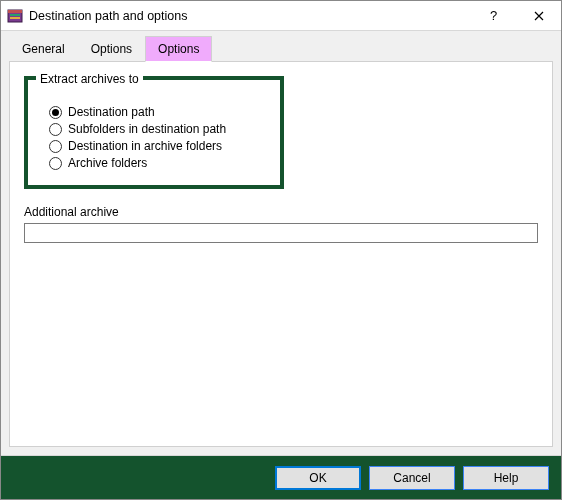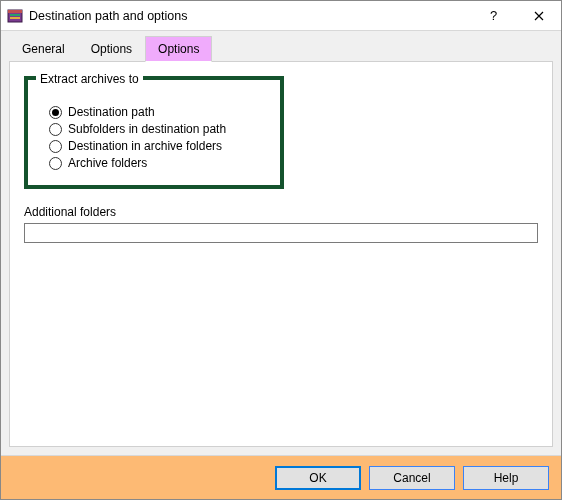--- a/index.html
+++ b/index.html
@@ -132,21 +132,21 @@
     height: 20px;
     border: 1px solid #7a7a7a;
     background: #fff;
     padding: 2px 4px;
     font-size: 12px;
     font-family: inherit;
   }
   
   .buttonbar {
     height: 44px;
-    background: #fdba74;
+    background: #14532d;
     border-top: 1px solid #d8d8d8;
     display: flex;
     align-items: center;
     justify-content: flex-end;
     padding: 0 12px;
     gap: 8px;
   }
   .btn {
     min-width: 86px;
     height: 24px;
@@ -217,21 +217,21 @@
       <div class="radio-row">
         <span class="radio"></span>
         <label>Destination in archive folders</label>
       </div>
       <div class="radio-row">
         <span class="radio"></span>
         <label>Archive folders</label>
       </div>
     </div>
 
-    <label class="field-label">Additional folders</label>
+    <label class="field-label">Additional archive</label>
     <input class="text-input" type="text" value="" style="">
 
   </div>
 
   <div class="buttonbar">
     <button class="btn default">
       <span>OK</span>
     </button>
     <button class="btn">
       <span>Cancel</span>

